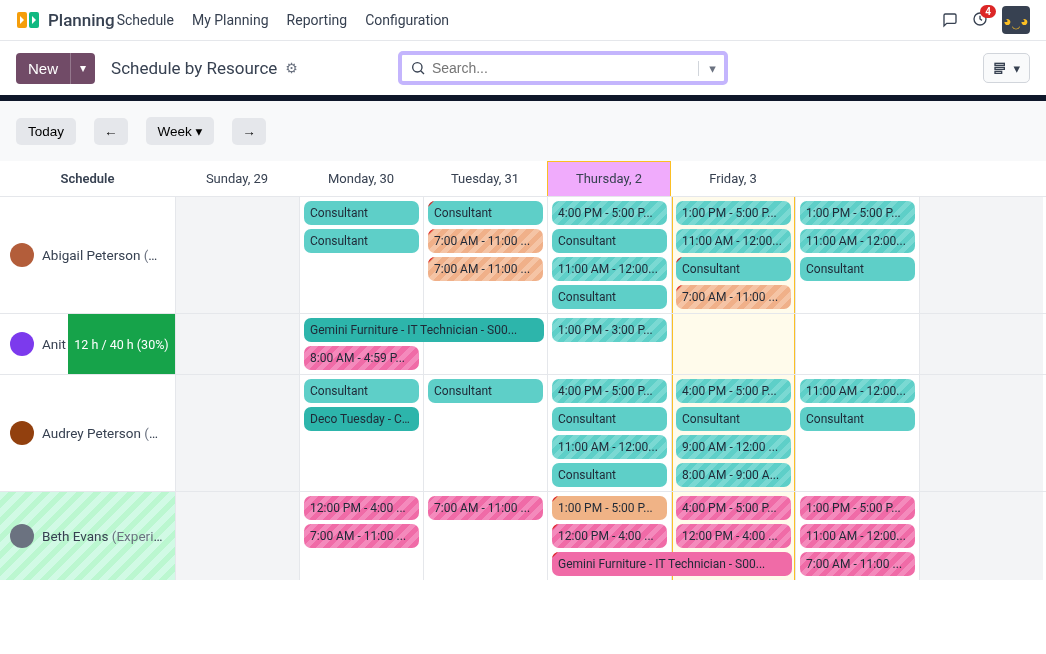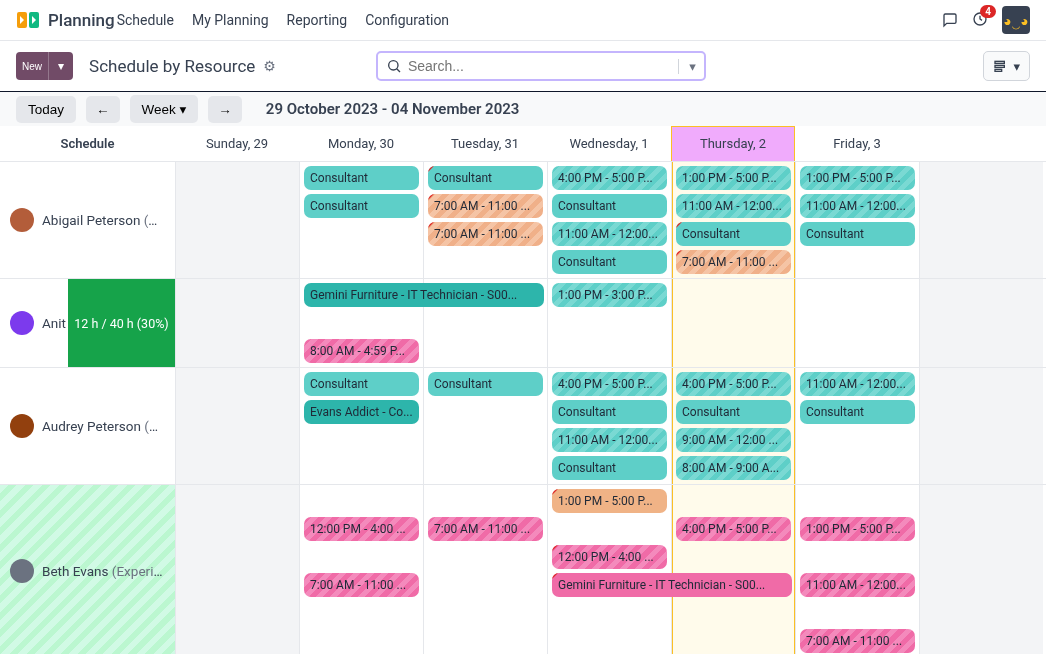--- a/index.html
+++ b/index.html
@@ -12,32 +12,32 @@
     .topnav .navlinks { display: flex; gap: 18px; }
     .topnav .navlinks span { cursor: pointer; font-size: 14px; }
     .topnav .spacer { flex: 1; }
     .topnav .right { display: flex; align-items: center; gap: 14px; }
     .topnav .badge-wrap { position: relative; }
     .topnav .badge { position: absolute; top: -6px; right: -8px; background: #dc2626; color: #fff; font-size: 10px; padding: 1px 5px; border-radius: 10px; font-weight: 600; }
     .avatar { width: 28px; height: 28px; border-radius: 4px; background: #374151; display:flex; align-items:center; justify-content:center; color:#fbbf24; font-size:14px; }
     
     
     .toolbar { display: flex; align-items: center; padding: 10px 16px; gap: 10px; }
-    .btn-primary { background: #714b67; color: #fff; border: none; padding: 7px 6px; border-radius: 4px 0 0 4px; font-size: 10px; cursor: pointer; }
+    .btn-primary { background: #714b67; color: #fff; border: none; padding: 7px 12px; border-radius: 4px 0 0 4px; font-size: 15px; cursor: pointer; }
     .btn-caret { background: #714b67; color: #fff; border: none; padding: 7px 9px; border-radius: 0 4px 4px 0; font-size: 12px; cursor: pointer; border-left:1px solid rgba(255,255,255,.25); }
     .toolbar .title { font-size: 17px; margin-left: 6px; display:flex; align-items:center; gap:8px; }
     .toolbar .title .gear { color:#6b7280; font-size:14px; }
     .toolbar .spacer { flex: 1; }
-    .searchbox { display: flex; align-items: center; border: 2px solid #c4b5fd; border-radius: 5px; padding: 5px 8px; width: 330px; gap:6px; }
+    .searchbox { display: flex; align-items: center; border: 4px solid #c4b5fd; border-radius: 5px; padding: 5px 8px; width: 330px; gap:6px; }
     .searchbox input { border: none; outline: none; font-size: 14px; flex:1; }
     .searchbox .caret { border-left:1px solid #d1d5db; padding-left:10px; margin-left:6px; color:#6b7280; cursor:pointer; }
     .viewbtn { border:1px solid #d1d5db; border-radius:5px; padding:6px 9px; cursor:pointer; font-size:13px; display:flex; gap:4px; align-items:center; background:#f9fafb; }
     
     
-    .controlbar { display:flex; align-items:center; padding: 3px 16px; gap:10px; background:#f8f9fa; border-top:1px solid #0f172a; }
+    .controlbar { display:flex; align-items:center; padding: 16px 16px; gap:18px; background:#f8f9fa; border-top:6px solid #0f172a; }
     .ctrlbtn { background:#e5e7eb; border:none; border-radius:5px; padding:6px 12px; cursor:pointer; font-size:13.5px; }
     .ctrlbtn.icon { padding:6px 10px; }
     .daterange { font-size:15px; font-weight:600; margin-left:14px; }
     .headrow { display:flex; }
     .col-res { width:175px; flex:none; }
     .col-day { width:124px; flex:none; }
     .hcell { padding:10px 4px; text-align:center; font-size:13px; color:#374151; }
     .hcell.res { font-weight:600; }
     
     .body { }
@@ -53,21 +53,21 @@
     .daycell.wknd { background:#f3f4f6; }
     .daycell.today { background:#fffbeb; box-shadow: inset 1px 0 0 #fbbf24, inset -1px 0 0 #fbbf24; }
     .hcell.today { background:#f0abfc; box-shadow: inset 1px 0 0 #fbbf24, inset -1px 0 0 #fbbf24, inset 0 1px 0 #fbbf24; }
     
     .event { border-radius:7px; padding:5px 6px; font-size:12px; white-space:nowrap; overflow:hidden; text-overflow:ellipsis; position:relative; cursor:pointer; color:#1f2937; }
     .ev-teal    { background:#5ecfc8; }
     .ev-teal-h  { background:repeating-linear-gradient(135deg,#5ecfc8 0,#5ecfc8 5px,#7ad9d3 5px,#7ad9d3 10px); }
     .ev-orange-h{ background:repeating-linear-gradient(135deg,#f0b089 0,#f0b089 5px,#f5c4a5 5px,#f5c4a5 10px); }
     .ev-orange  { background:#f0b386; }
     .ev-pink    { background:#f06ba7; }
-    .ev-pink-h  { background:repeating-linear-gradient(135deg,#f06ba7 0,#f06ba7 5px,#f48abc 5px,#f48abc 10px);margin-top:28px; }
+    .ev-pink-h  { background:repeating-linear-gradient(135deg,#f06ba7 0,#f06ba7 5px,#f48abc 5px,#f48abc 10px); }
     .ev-teal-d  { background:#2db5ab; }
     .event.corner::before { content:""; position:absolute; top:0; left:0; border-top:6px solid #dc2626; border-right:6px solid transparent; }
     
     svg.ico { width:16px; height:16px; stroke:#374151; stroke-width:2; fill:none; }
   </style>
 </head>
 <body>
 
 <div class="topnav">
   <div class="brand">
@@ -128,29 +128,27 @@
       </svg>
     <span>▾</span>
   </div>
 </div>
 
 <div class="controlbar">
   <button class="ctrlbtn">Today</button>
   <button class="ctrlbtn icon">←</button>
   <button class="ctrlbtn"><span>Week</span> ▾</button>
   <button class="ctrlbtn icon">→</button>
-  <div class="daterange">29 October 2023 - 04 November 2023</div>
 </div>
 
 <div class="headrow">
   <div class="hcell res col-res">Schedule</div>
   <div class="hcell col-day">Sunday, 29</div>
   <div class="hcell col-day">Monday, 30</div>
   <div class="hcell col-day">Tuesday, 31</div>
-  <div class="hcell col-day">Wednesday, 1</div>
   <div class="hcell col-day today">Thursday, 2</div>
   <div class="hcell col-day">Friday, 3</div>
 </div>
 
 <div class="body" id="grid-body">
     <div class="row">
       <div class="rescell">
         <span class="av" style="background: rgb(179, 93, 58);"></span>
         <span class="name">Abigail Peterson <span class="role">(C...</span></span>
       </div>
@@ -203,21 +201,21 @@
       <div class="daycell wknd"></div>
     </div>
     <div class="row">
       <div class="rescell">
         <span class="av" style="background: rgb(146, 64, 14);"></span>
         <span class="name">Audrey Peterson <span class="role">(C...</span></span>
       </div>
       <div class="daycell wknd"></div>
       <div class="daycell ">
         <div class="event ev-teal">Consultant</div>
-        <div class="event ev-teal-d">Evans Addict - Co...</div>
+        <div class="event ev-teal-d">Deco Tuesday - Co...</div>
       </div>
       <div class="daycell ">
         <div class="event ev-teal">Consultant</div>
       </div>
       <div class="daycell ">
         <div class="event ev-teal-h">4:00 PM - 5:00 P...</div>
         <div class="event ev-teal">Consultant</div>
         <div class="event ev-teal-h">11:00 AM - 12:00...</div>
         <div class="event ev-teal">Consultant</div>
       </div>

